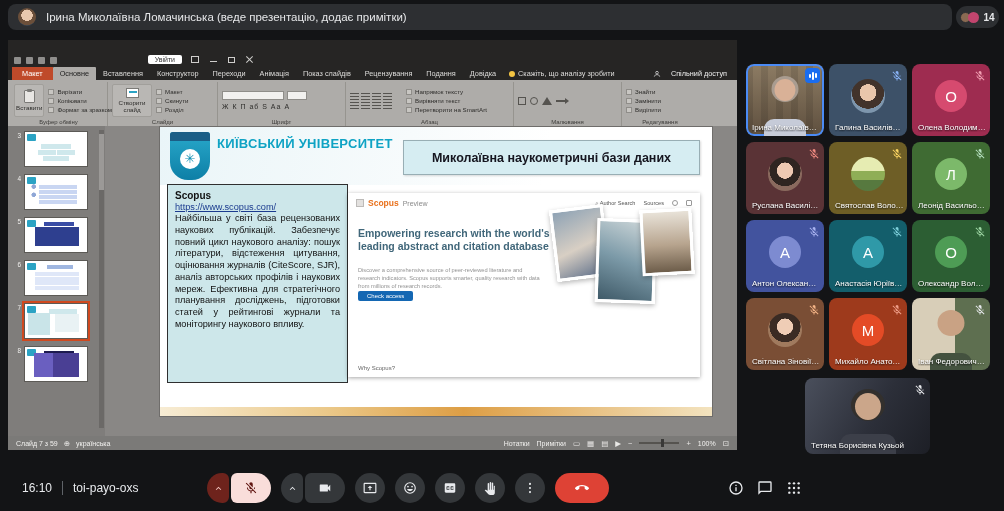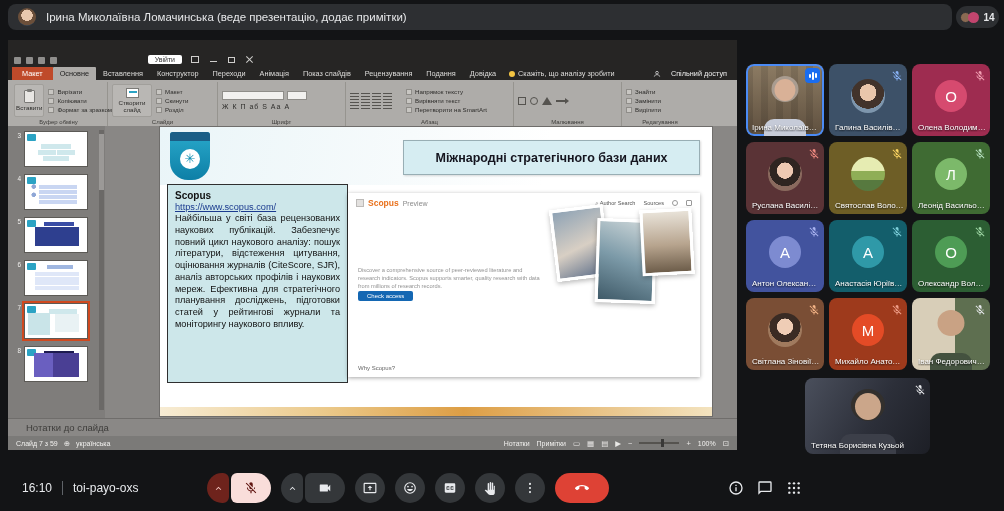--- a/index.html
+++ b/index.html
@@ -376,56 +376,55 @@
             <i></i>
           </span>
       </div>
 
       <div class="slidearea">
         <div class="slide">
           <div class="logo">
             <span class="logo-core">✳</span>
           </div>
           <div class="uni">
+            <div>КИЇВСЬКИЙ УНІВЕРСИТЕТ</div>
           </div>
           <div class="slide-titlebox">
-            <span>Міжнародні стратегічного бази даних</span>
+            <span>Миколаївна наукометричні бази даних</span>
           </div>
           <div class="textbox">
             <div class="tb-head">Scopus</div>
             <span class="tb-link">https://www.scopus.com/</span>
             <div class="tb-body">Найбільша у світі база рецензованих наукових публікацій. Забезпечує повний цикл наукового аналізу: пошук літератури, відстеження цитування, оцінювання журналів (CiteScore, SJR), аналіз авторських профілів і наукових мереж. Ефективна для стратегічного планування досліджень, підготовки статей у рейтингові журнали та моніторингу наукового впливу.</div>
           </div>
           <div class="sshot">
             <div class="ss-head">
               <span class="ss-logo-sq"></span>
               <span class="ss-brand">Scopus</span>
               <span class="ss-suffix">Preview</span>
               <span class="ss-nav">
                 <span><span>⌕</span> <span>Author Search</span></span>
                 <span>Sources</span>
                 <span class="ss-navic"></span>
                 <span class="ss-navic sq"></span>
               </span>
             </div>
+            <div class="ss-headline">Empowering research with the world's leading abstract and citation database</div>
             <div class="ss-sub">Discover a comprehensive source of peer-reviewed literature and research indicators. Scopus supports smarter, quality research with data from millions of research records.</div>
             <span class="ss-btn">Check access</span>
             <span class="ph ph1"></span>
             <span class="ph ph2"></span>
             <span class="ph ph3"></span>
             <span class="ss-why">Why Scopus?</span>
           </div>
           <div class="band"></div>
         </div>
       </div>
     </div>
 
-    <div class="notesrow">
-      <span>Нотатки до слайда</span>
-    </div>
 
     <div class="statusbar">
       <span>Слайд 7 з 59</span>
       <span class="sb-ic">⊕</span>
       <span>українська</span>
       <span class="sb-right">
         <span>Нотатки</span>
         <span>Примітки</span>
         <span class="sb-ic">▭</span>
         <span class="sb-ic">▦</span>

